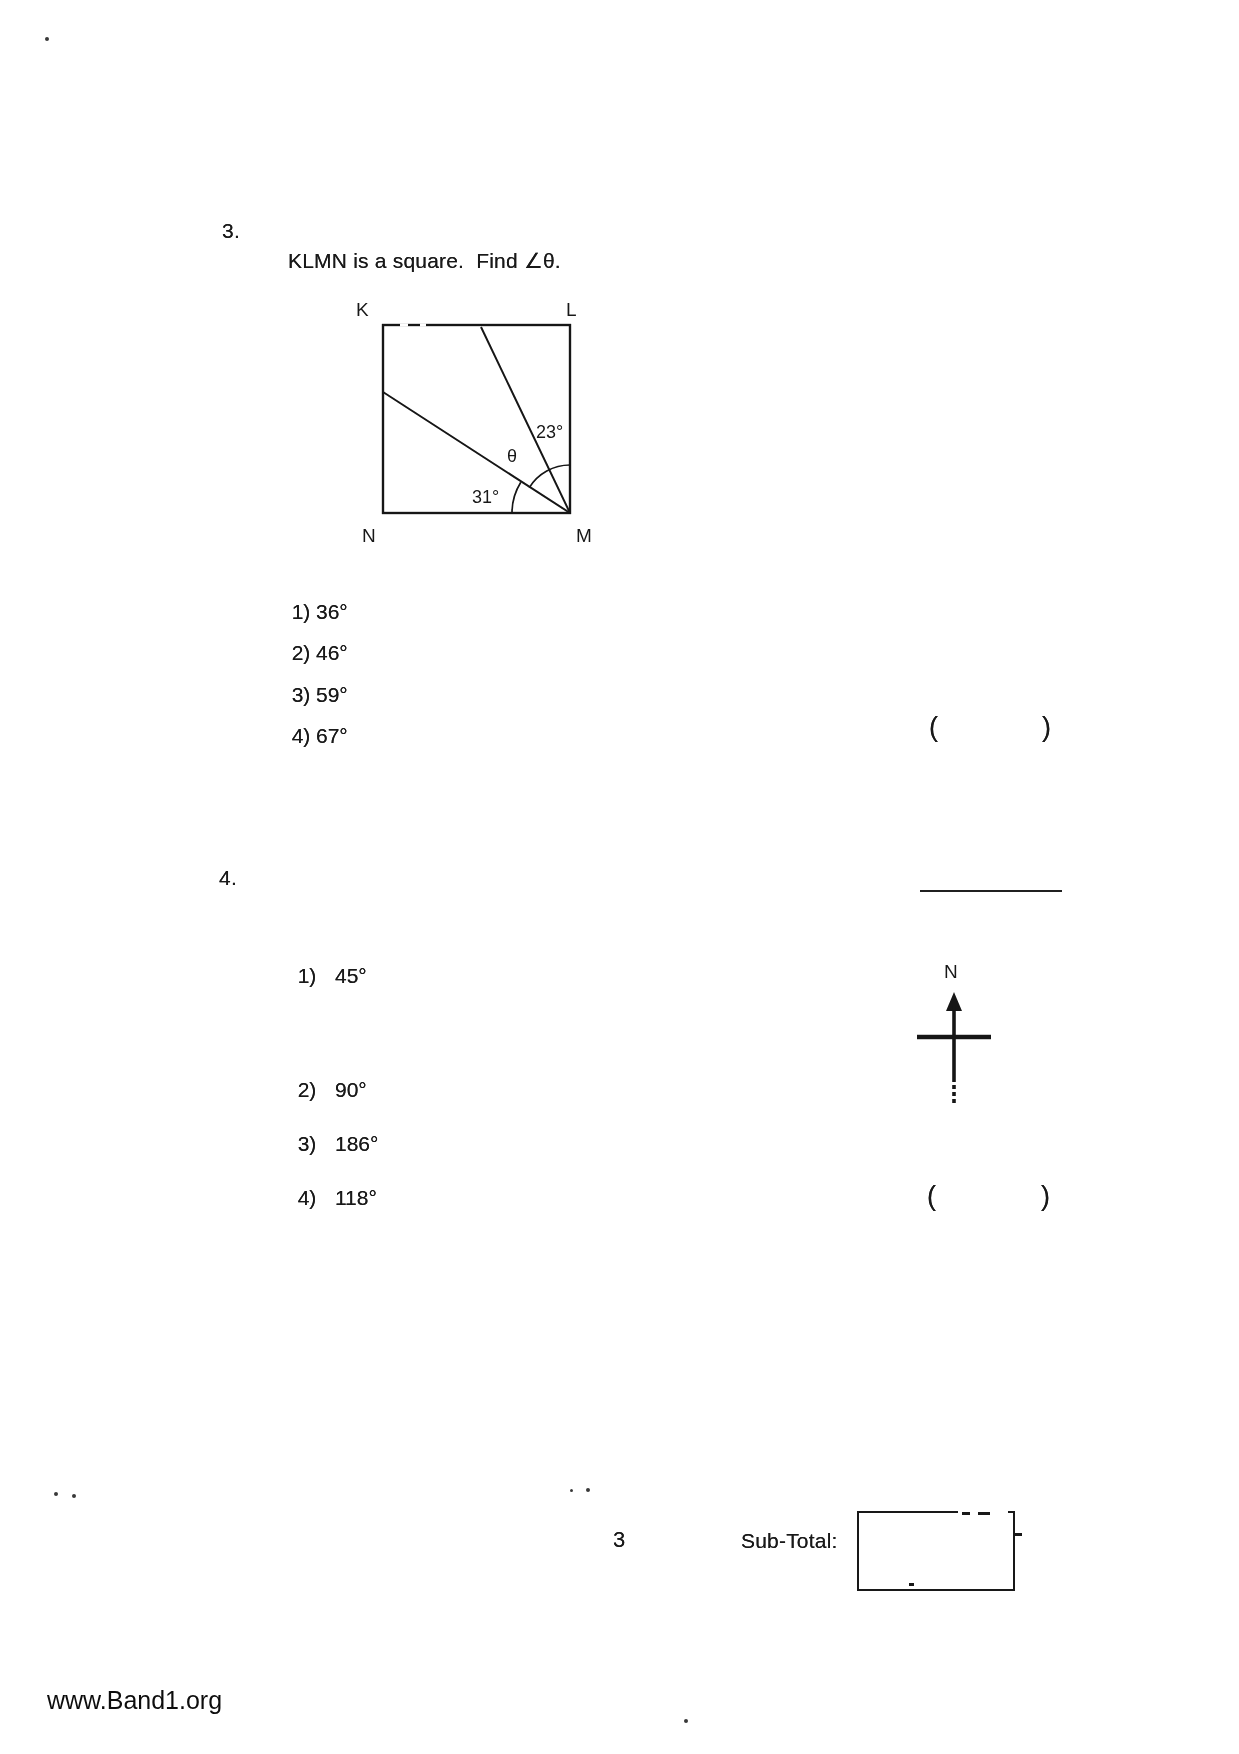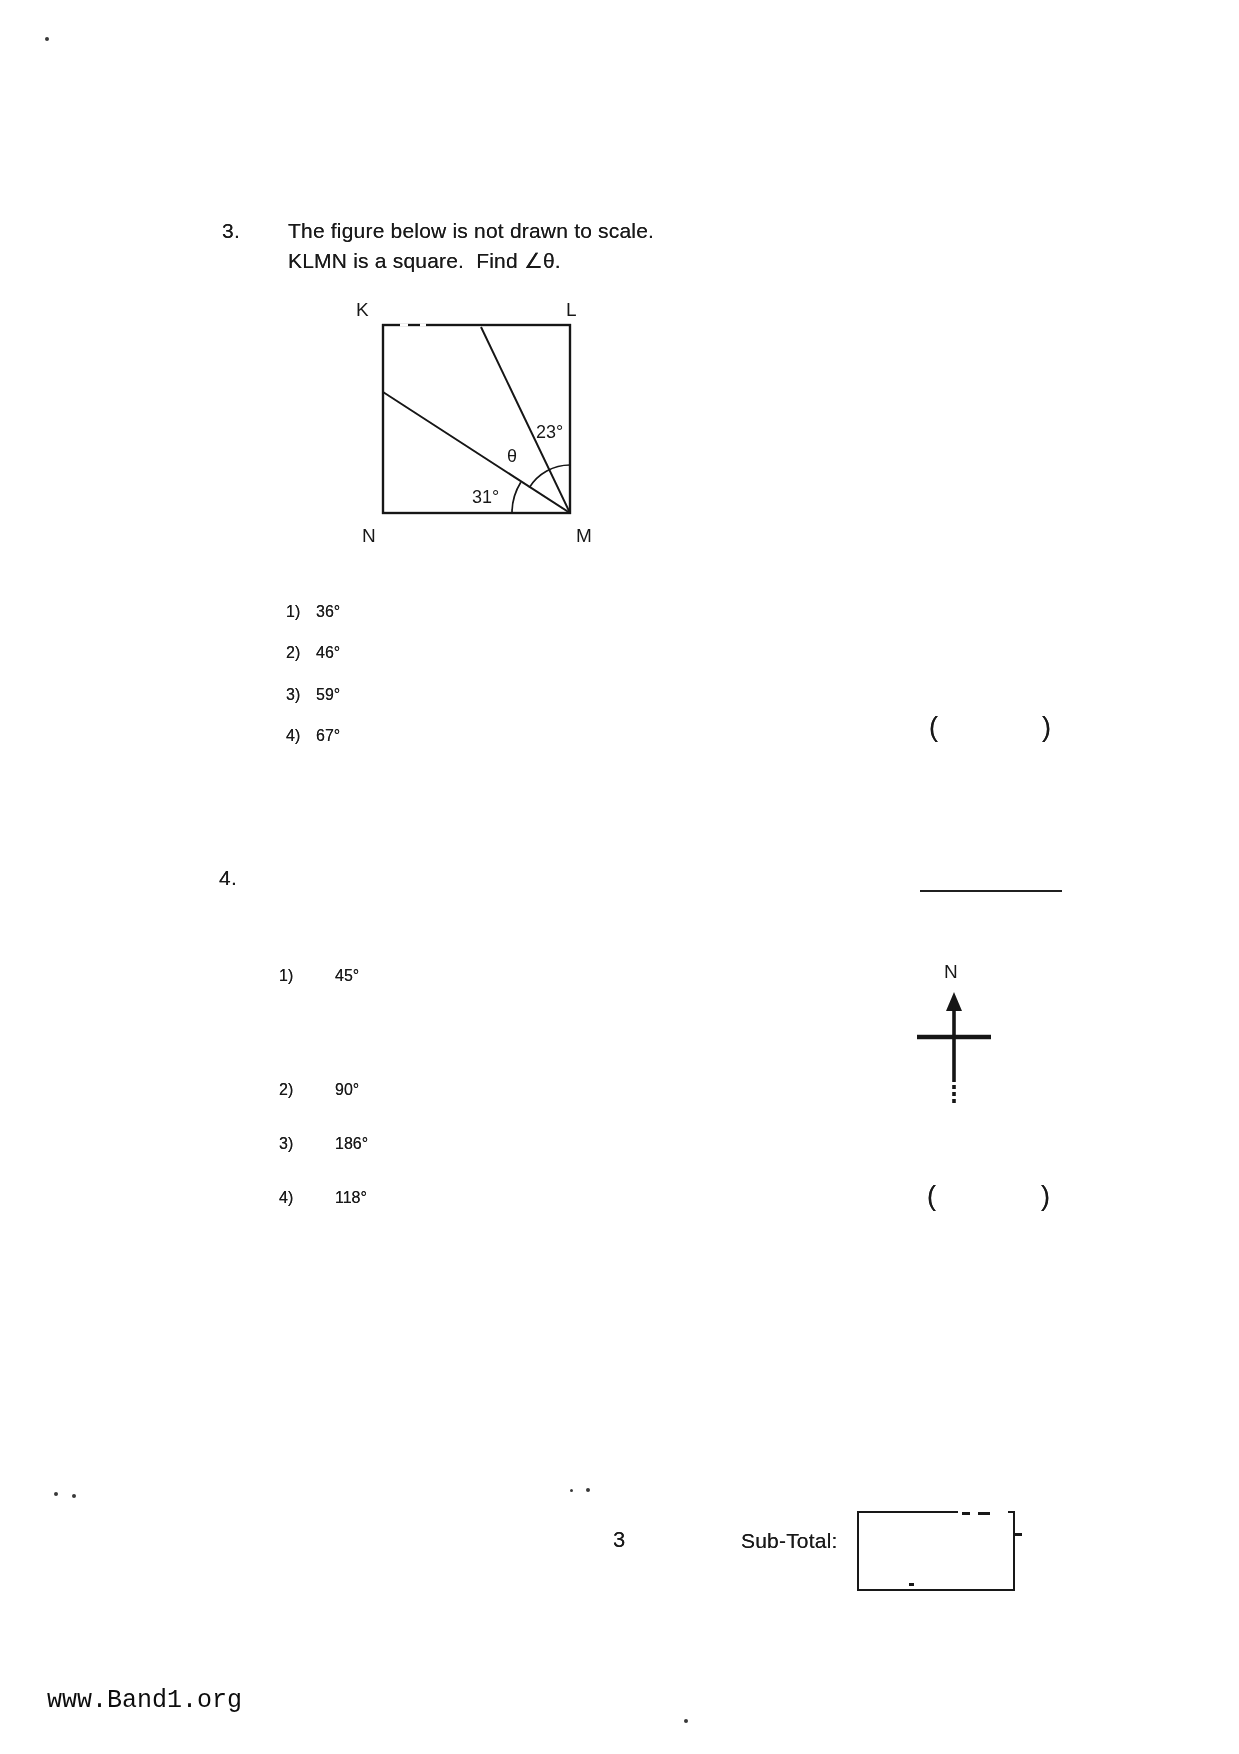--- a/index.html
+++ b/index.html
@@ -1,55 +1,54 @@
 <!DOCTYPE html>
 <html><head>
 <meta charset="utf-8">
 <style>
   html,body { margin:0; padding:0; background:#ffffff; }
   .page { position:relative; width:1239px; height:1754px; background:#fff; overflow:hidden;
           font-family:"Liberation Sans", sans-serif; color:#1d1d1d;
           filter: contrast(1.04) blur(0.22px); }
   .t    { position:absolute; font-size:21px; line-height:24px; white-space:nowrap;
           letter-spacing:0.2px; text-shadow:0 0 0.5px #3a3a3a; }
-  .opt  { position:absolute; font-size:16px; line-height:24px; white-space:nowrap;
-          text-shadow:0 0 0.5px #3a3a3a; }
+  .opt  { position:absolute; font-size:21px; line-height:24px; white-space:nowrap;
+          text-shadow:0 0 0.5px #3a3a3a;text-align:center; }
   .opt .n  { display:inline-block; width:30px; }
   .opt4 .n { width:56px; }
   .paren{ position:absolute; font-size:27px; line-height:30px; text-shadow:0 0 0.5px #3a3a3a; }
   .blank{ position:absolute; height:2px; background:#242424; }
   .dot  { position:absolute; width:4px; height:4px; background:#3c3c3c; border-radius:50%; }
   svg.fig { position:absolute; overflow:visible; }
   .sq   { fill:none; stroke:#1a1a1a; stroke-width:2.4; }
   .fl   { stroke:#1a1a1a; fill:none; }
   .arc  { stroke:#1a1a1a; stroke-width:1.7; fill:none; }
   .ah   { fill:#1a1a1a; }
   .dashed { stroke-dasharray:4 3; }
   svg text { font-family:"Liberation Sans", sans-serif; font-size:19px; fill:#1c1c1c; }
   svg text.ang { font-size:18px; }
   .box  { position:absolute; border:2.5px solid #1c1c1c; background:#fff; }
   .patch{ position:absolute; background:#fff; }
   .mark { position:absolute; background:#1c1c1c; }
   .pnum { position:absolute; font-size:22px; text-shadow:0 0 0.5px #3a3a3a; }
-  .site { position:absolute; font-family:Liberation Mono, monospace; font-size:25px; color:#111; }
+  .site { position:absolute; font-family:Liberation Sans, sans-serif; font-size:25px; color:#111; }
 </style>
 </head>
 <body>
 
 <div class="page">
 
   <div class="dot" style="left:45px;top:37px"></div>
   <div class="dot" style="left:54px;top:1492px"></div>
   <div class="dot" style="left:72px;top:1494px"></div>
   <div class="dot" style="left:570px;top:1489px;width:3px;height:3px"></div>
   <div class="dot" style="left:586px;top:1488px"></div>
   <div class="dot" style="left:684px;top:1719px"></div>
 
   <div class="t" style="left:222px;top:219px">3.</div>
-  <div class="t" style="left:288px;top:219px">The figure below is not drawn to scale.</div>
   <div class="t" style="left:288px;top:249px">KLMN is a square.&nbsp; Find ∠θ.</div>
 
   <svg class="fig" style="left:340px;top:292px" width="270" height="265" viewBox="0 0 270 265">
     <rect class="sq" x="43" y="33" width="187" height="188"></rect>
 
     <line x1="60" y1="33" x2="68" y2="33" stroke="#fff" stroke-width="3"></line>
     <line x1="80" y1="33" x2="86" y2="33" stroke="#fff" stroke-width="3"></line>
     <line class="fl" x1="141" y1="35" x2="230" y2="221" stroke-width="2"></line>
     <line class="fl" x1="43" y1="100" x2="230" y2="221" stroke-width="2"></line>
     <path class="arc" d="M 230 173 A 48 48 0 0 0 189.3 195.6"></path>

